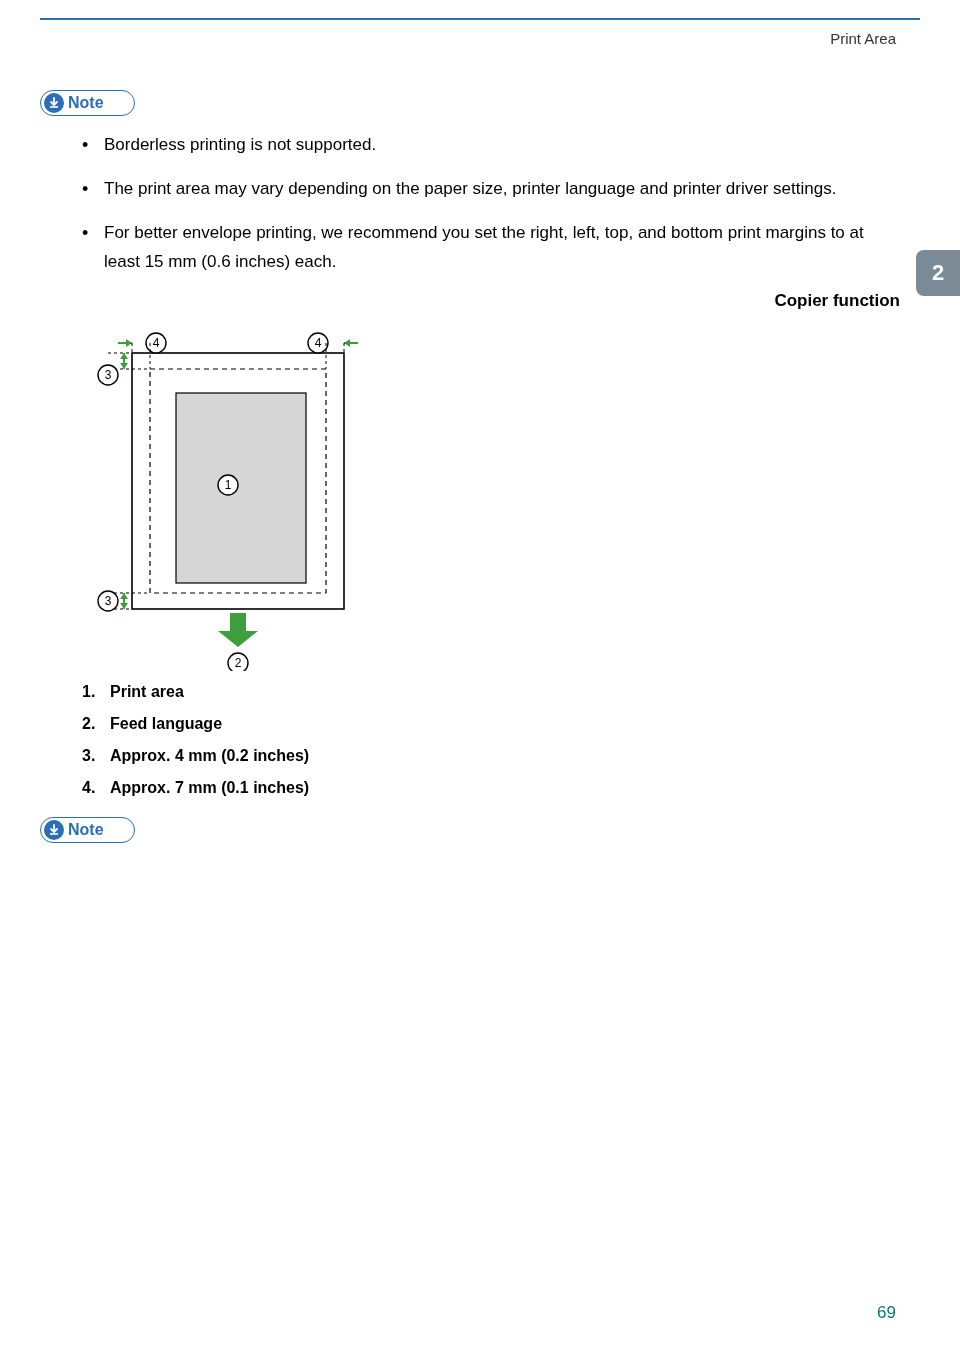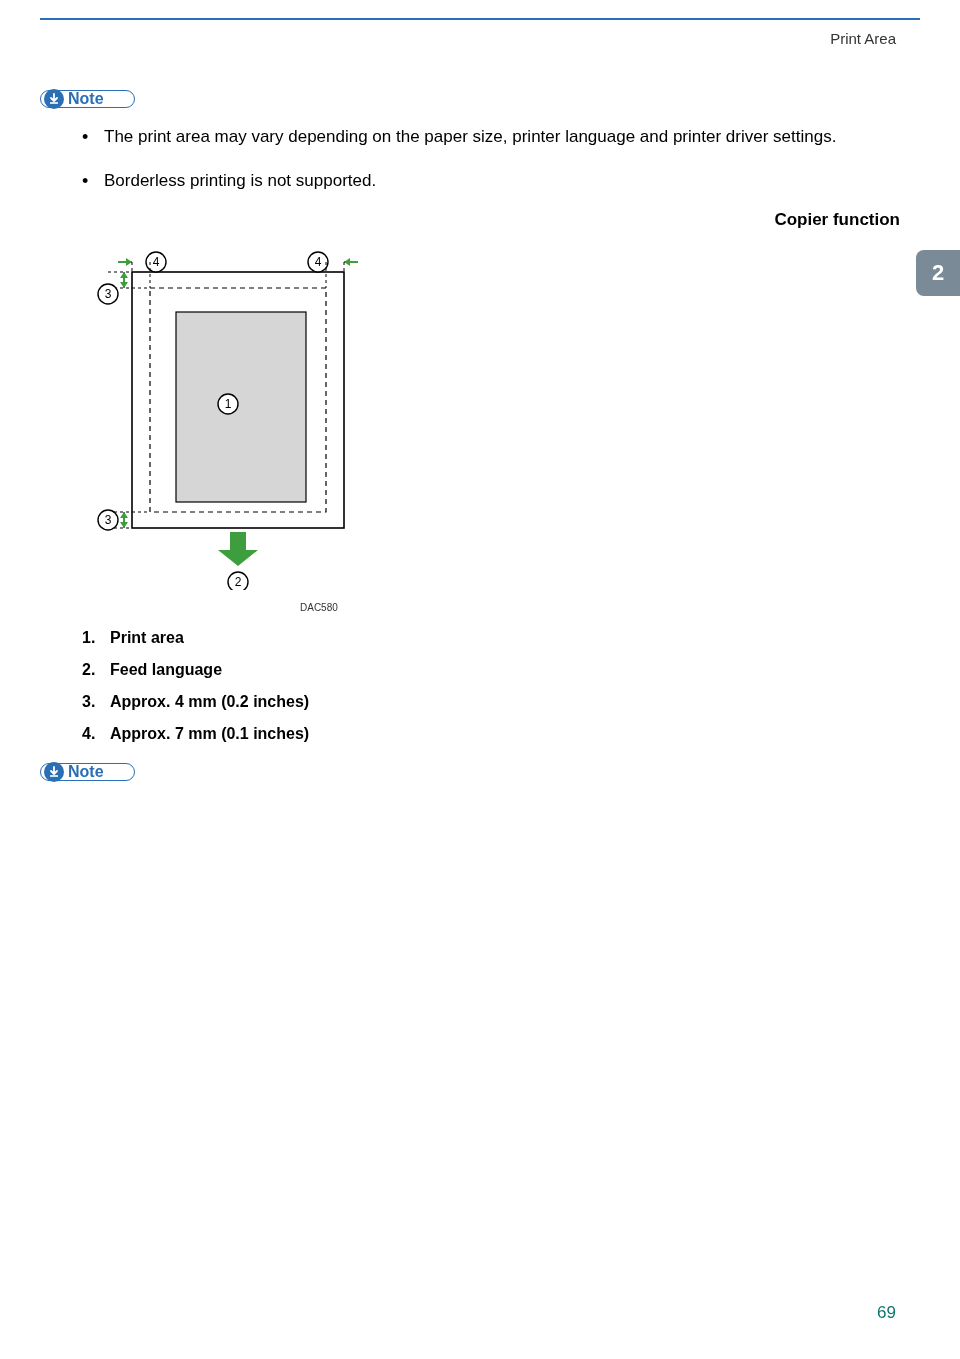--- a/index.html
+++ b/index.html
@@ -51,21 +51,21 @@
       padding-left: 40px;
     }
     .note-badge {
       display: inline-flex;
       align-items: center;
       border: 1.5px solid #2a6fb5;
       border-radius: 16px;
       padding: 1px 30px 1px 3px;
       margin-bottom: 14px;
       margin-top: 6px;
-      height: 18px;
+      height: 26px;
     }
     .note-icon {
       width: 20px;
       height: 20px;
       background: #2a6fb5;
       border-radius: 50%;
       display: inline-flex;
       align-items: center;
       justify-content: center;
       margin-right: 4px;
@@ -154,22 +154,23 @@
     <span class="note-icon">
       <svg width="12" height="12" viewBox="0 0 12 12">
           <path d="M6 1 L6 8 M6 8 L3 5 M6 8 L9 5" stroke="#fff" stroke-width="1.8" fill="none" stroke-linecap="round"></path>
           <line x1="2" y1="10" x2="10" y2="10" stroke="#fff" stroke-width="1.6"></line>
         </svg>
     </span>
     <span class="note-text">Note</span>
   </div>
 
   <ul class="bullets">
+    <li>Borderless printing is not supported.</li>
     <li>The print area may vary depending on the paper size, printer language and printer driver settings.</li>
-    <li>Borderless printing is not supported.</li>
+    <li>For better envelope printing, we recommend you set the right, left, top, and bottom print margins to at least 15 mm (0.6 inches) each.</li>
   </ul>
 
   <div class="section-heading">Copier function</div>
 
   <div class="diagram-wrap">
     <svg width="300" height="348" viewBox="0 0 300 348">
 
       <rect x="42" y="30" width="212" height="256" fill="#fff" stroke="#000" stroke-width="1.6"></rect>
 
       <rect x="60" y="46" width="176" height="224" fill="none" stroke="#000" stroke-width="1.2" stroke-dasharray="5 4"></rect>
@@ -222,21 +223,20 @@
       </g>
 
       <g>
         <rect x="140" y="290" width="16" height="22" fill="#3e9e3e"></rect>
         <polygon points="148,324 128,308 168,308" fill="#3e9e3e"></polygon>
         <circle cx="148" cy="340" r="10" fill="#fff" stroke="#000" stroke-width="1.4"></circle>
         <text x="148" y="344" text-anchor="middle" font-size="12">2</text>
       </g>
     </svg>
   </div>
-  <div class="diagram-code">DAC580</div>
 
   <ol class="legend">
     <li>Print area</li>
     <li>Feed language</li>
     <li>Approx. 4 mm (0.2 inches)</li>
     <li>Approx. 7 mm (0.1 inches)</li>
   </ol>
 
   <div class="note-badge">
     <span class="note-icon">

